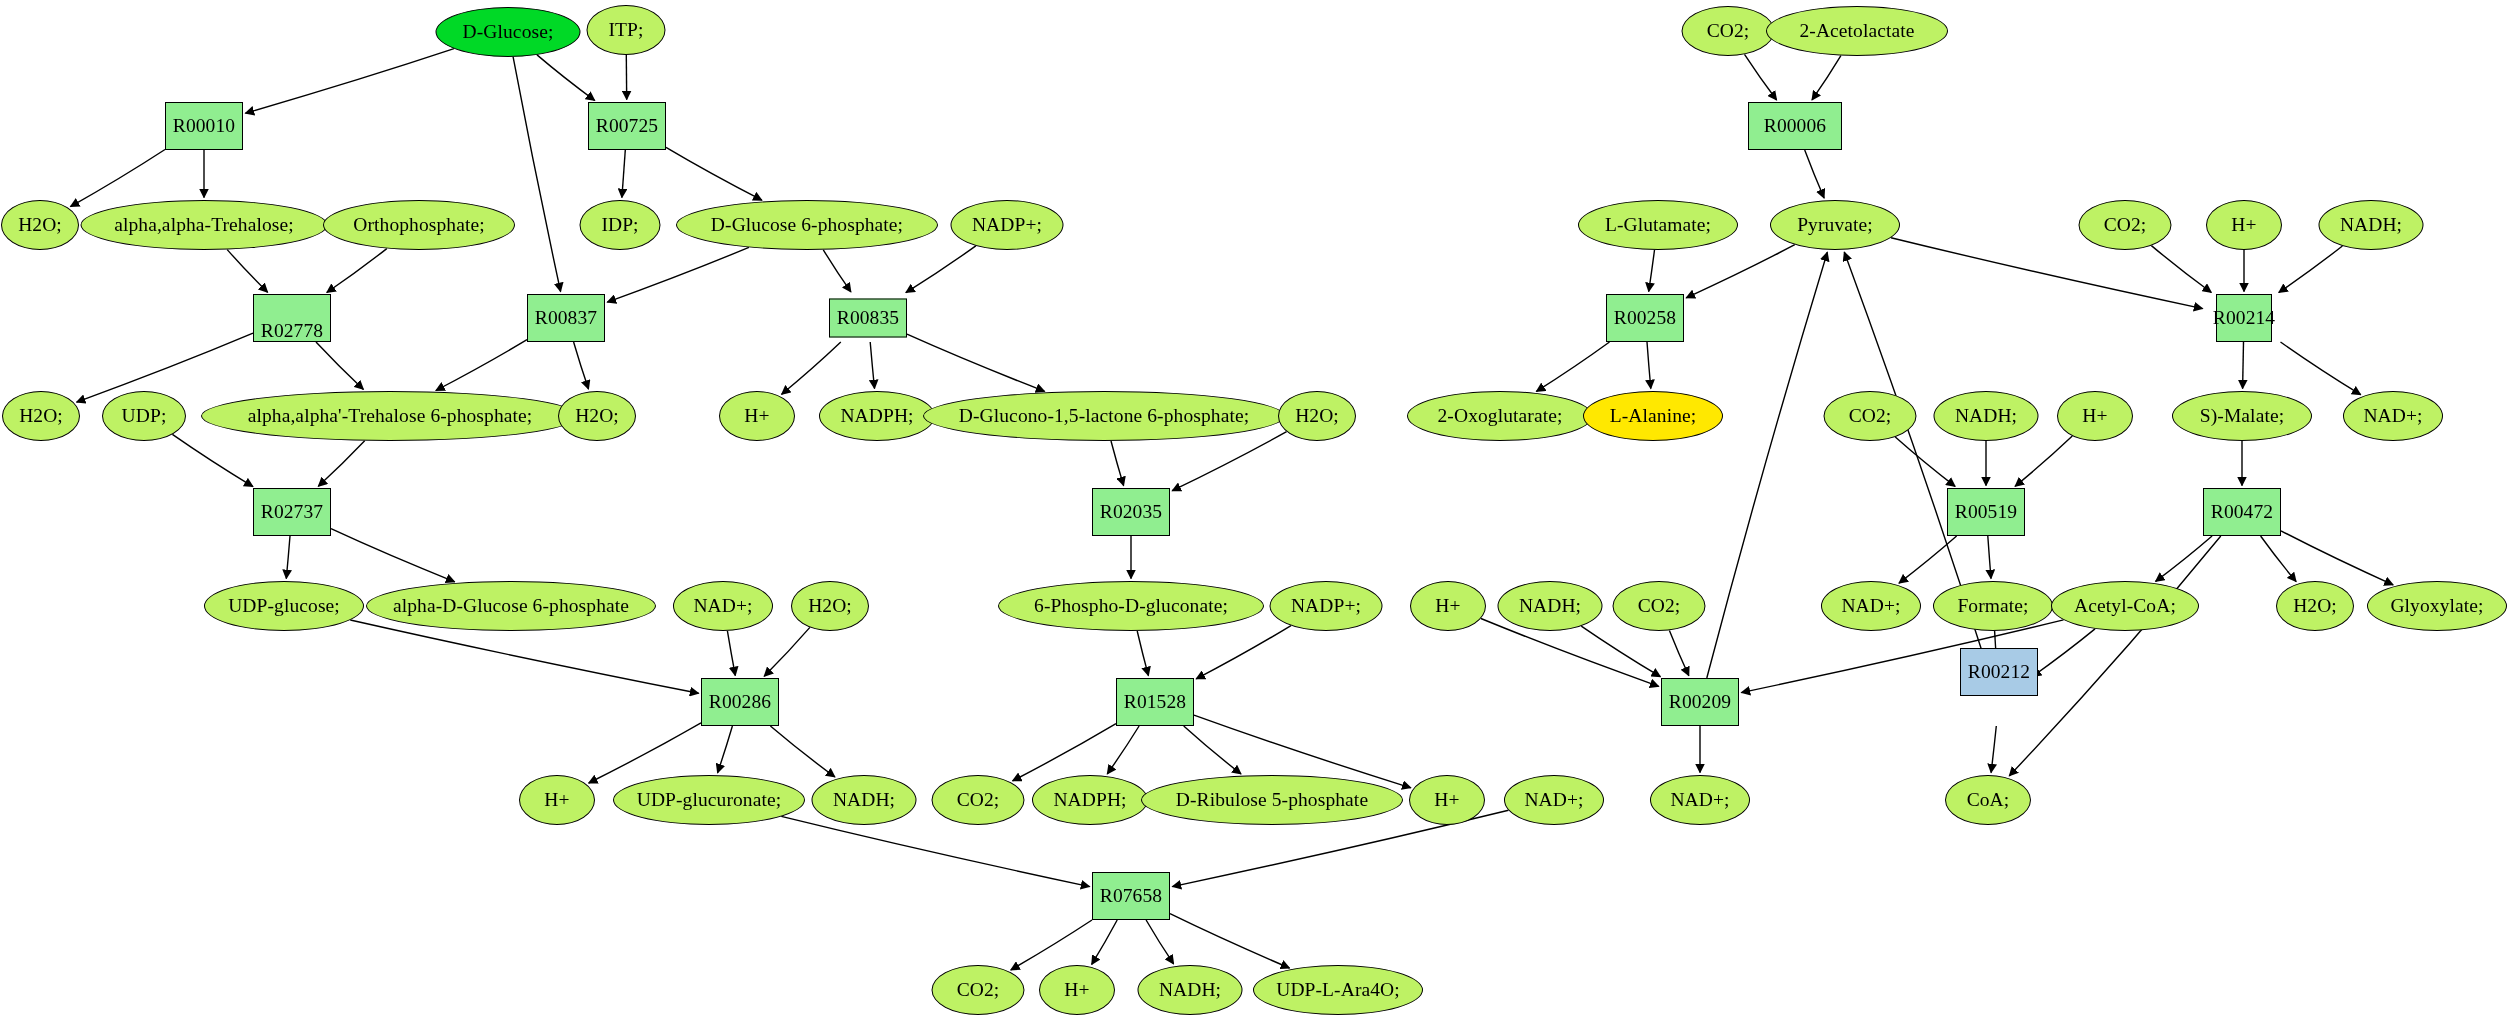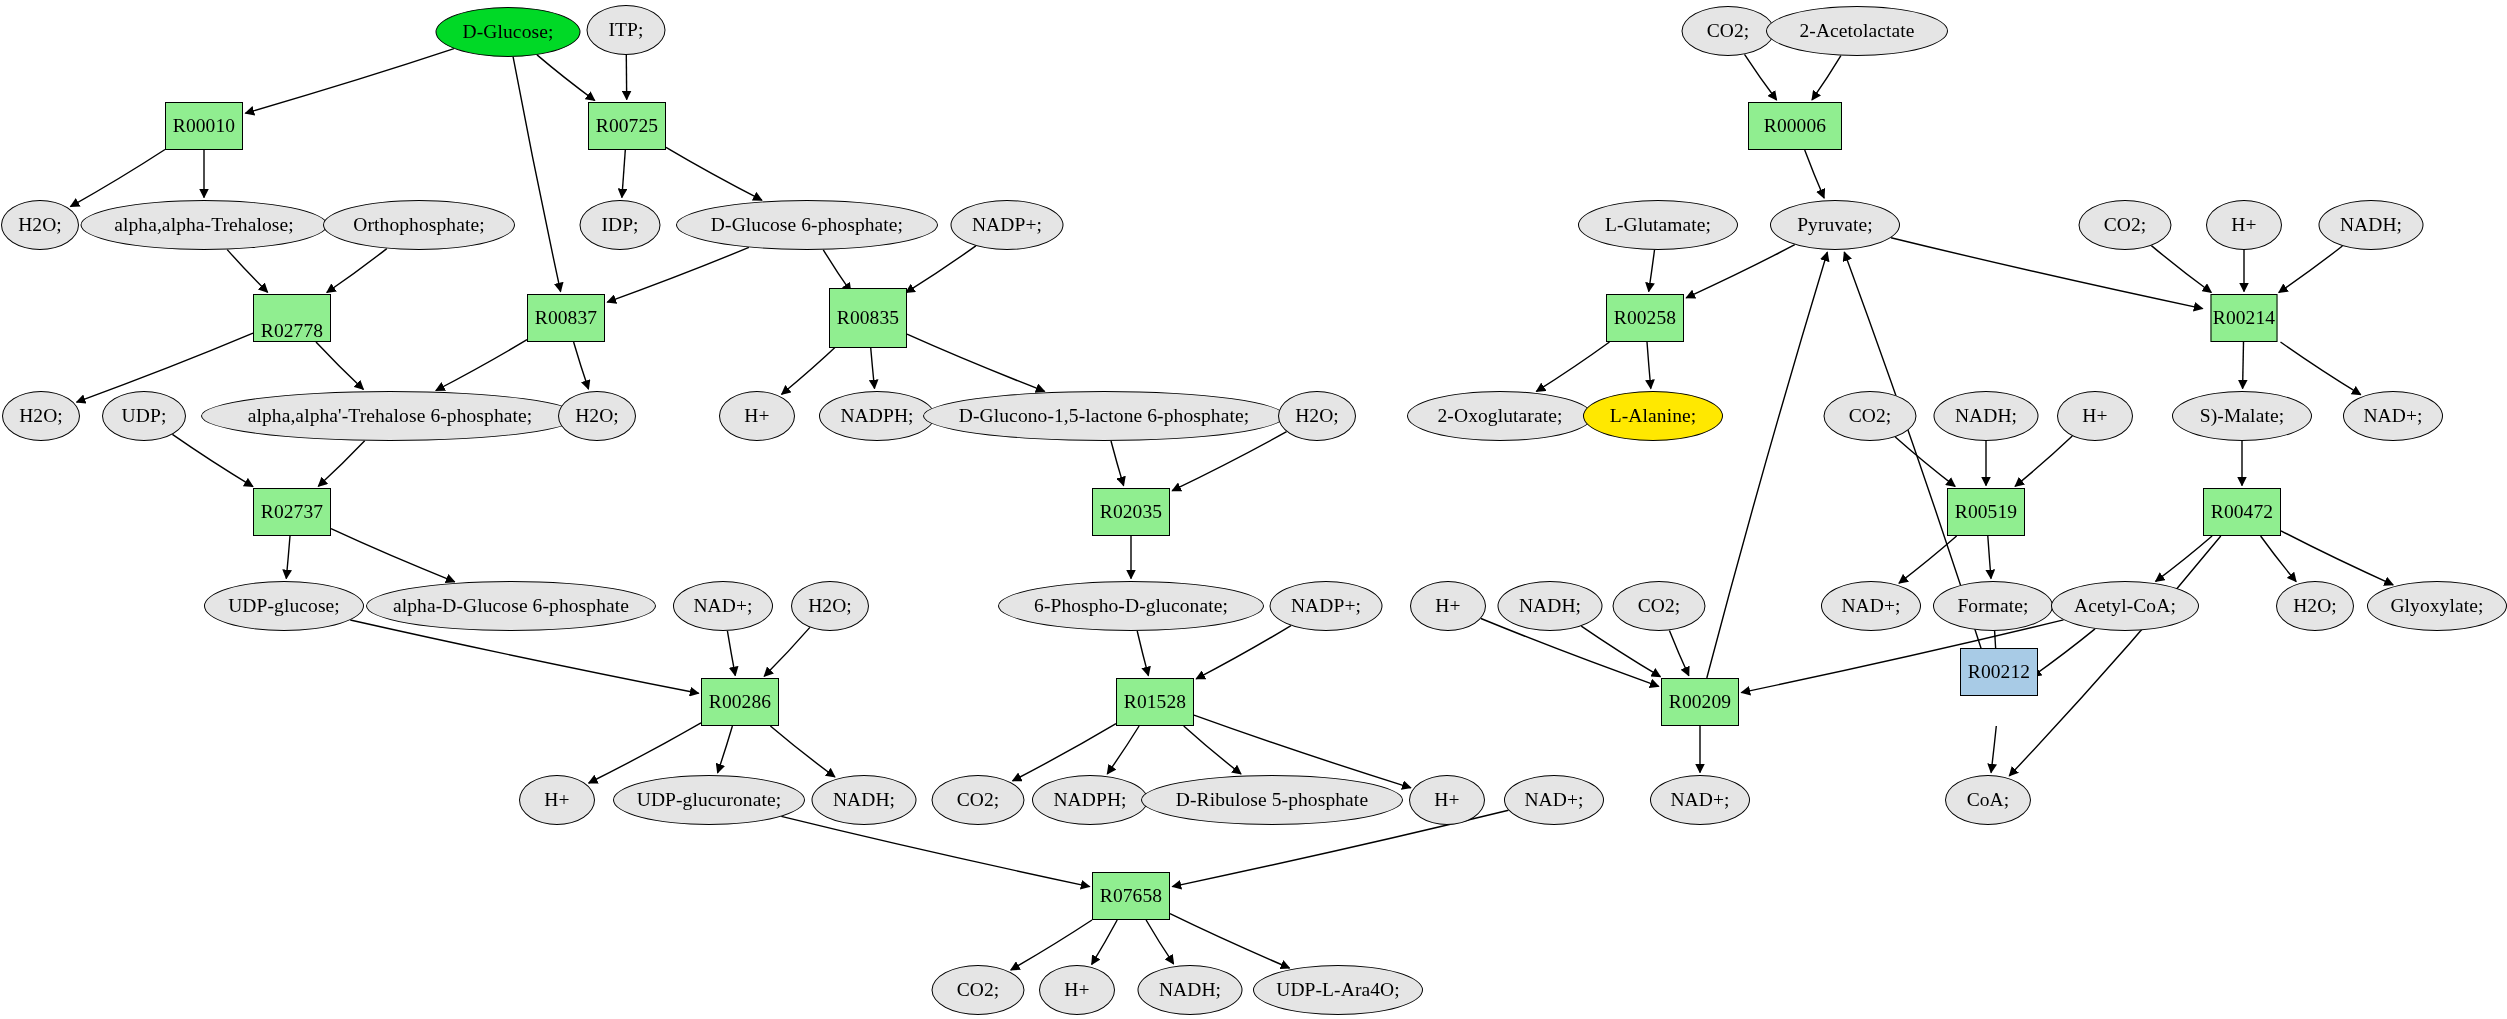--- a/index.html
+++ b/index.html
@@ -35,21 +35,21 @@
     transform: translate(-50%, -50%);
   }
   .node .lbl {
     display: block;
     font-size: 19.5px;
     letter-spacing: 0.1px;
   }
   .compound {
     border: 1.4px solid #000000;
     border-radius: 50% / 50%;
-    background: #e5e5e5;
+    background: #bef264;
   }
   .compound.highlight-green {
     background: #00d926;
   }
   .compound.highlight-yellow {
     background: #ffe800;
   }
   .reaction {
     border: 1.2px solid #000000;
     background: #90ee90;
@@ -206,27 +206,27 @@
       </div>
       <div class="node compound" style="left: 2371px; top: 225px; width: 105px; height: 50px;">
         <span class="lbl">NADH;</span>
       </div>
       <div class="node reaction" style="left: 292px; top: 318px; width: 78px; height: 48px; align-items: flex-end;">
         <span class="lbl">R02778</span>
       </div>
       <div class="node reaction" style="left: 566px; top: 318px; width: 78px; height: 48px;">
         <span class="lbl">R00837</span>
       </div>
-      <div class="node reaction" style="left: 868px; top: 318px; width: 78px; height: 60px;">
+      <div class="node reaction" style="left: 868px; top: 318px; width: 78px; height: 39px;">
         <span class="lbl">R00835</span>
       </div>
       <div class="node reaction" style="left: 1645px; top: 318px; width: 78px; height: 48px;">
         <span class="lbl">R00258</span>
       </div>
-      <div class="node reaction" style="left: 2244px; top: 318px; width: 67px; height: 48px;">
+      <div class="node reaction" style="left: 2244px; top: 318px; width: 56px; height: 48px;">
         <span class="lbl">R00214</span>
       </div>
       <div class="node compound" style="left: 41px; top: 416px; width: 78px; height: 50px;">
         <span class="lbl">H2O;</span>
       </div>
       <div class="node compound" style="left: 144px; top: 416px; width: 84px; height: 50px;">
         <span class="lbl">UDP;</span>
       </div>
       <div class="node compound" style="left: 390px; top: 416px; width: 378px; height: 50px;">
         <span class="lbl">alpha,alpha'-Trehalose 6-phosphate;</span>

